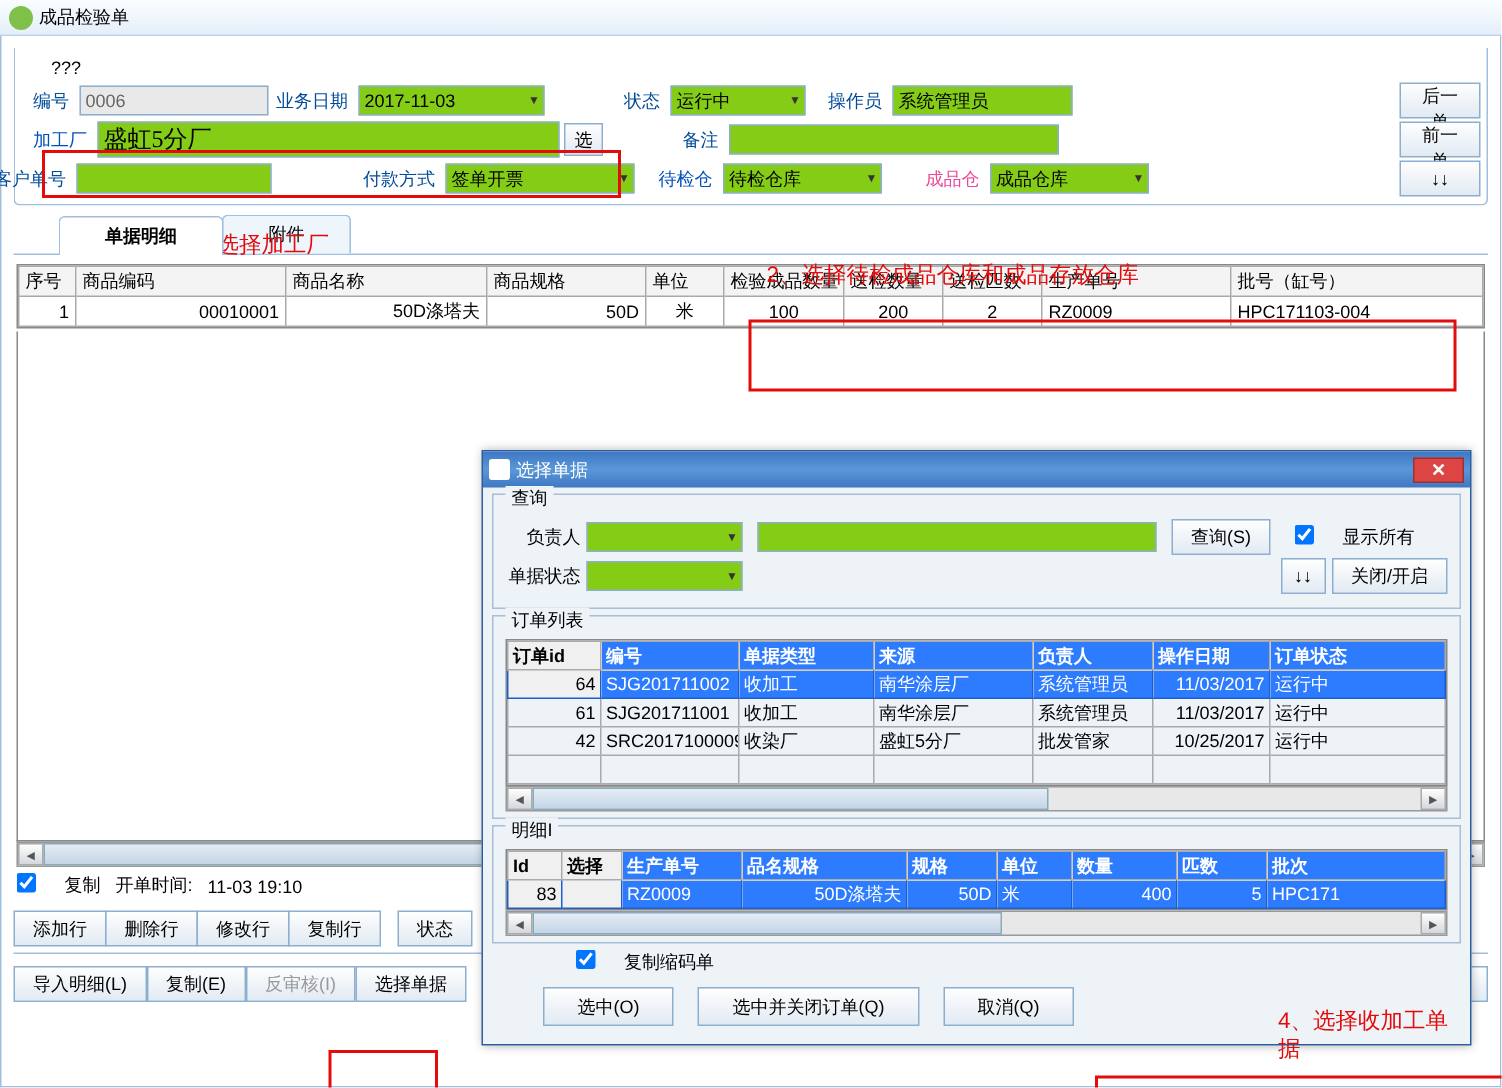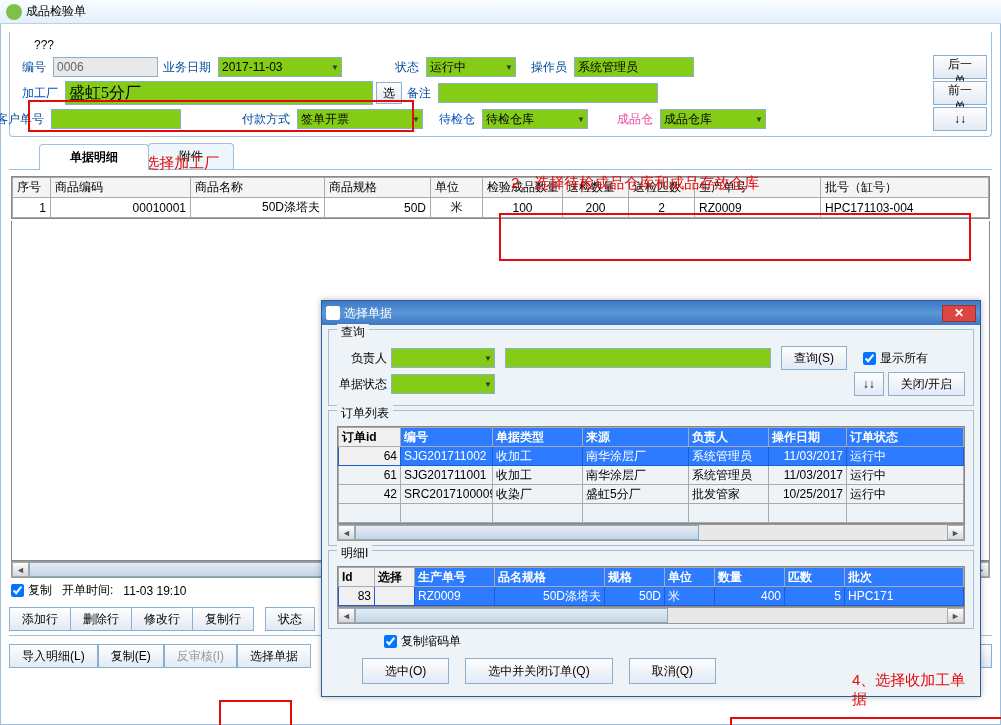--- a/index.html
+++ b/index.html
@@ -28,21 +28,21 @@
   .grid th { background:#f4f4f4; text-align:left;}
   .grid td.l, .grid th.l { text-align:left;}
   .grid td.c, .grid th.c { text-align:center;}
   .whitespace { height:340px; border:1px solid #888; border-top:none; margin:0 2px; position:relative;}
   .hscroll { background:#e8e8e8; height:17px; border:1px solid #999; margin:0 2px; display:flex; align-items:stretch;}
   .hscroll .arr { width:17px; background:linear-gradient(#fefefe,#d4d8dd); border:1px solid #aaa; display:flex; align-items:center; justify-content:center; font-size:9px; color:#555;}
   .hscroll .thumb { background:linear-gradient(#e5ecf4,#c4d5e7); border:1px solid #8ab; flex:0 0 35%;}
   .hscroll .track { flex:1;}
   .toolbar-row { display:flex; align-items:center; gap:0; margin:4px 0;}
   .toolbar-row .btn { border-radius:0; margin-right:-1px;}
-  .cb-label { display:flex; align-items:center; gap:4px;}
+  .cb-label { display:flex; align-items:flex-start; gap:19px;}
   .cb { width:13px; height:13px;}
   
   .dlg { position:absolute; left:320px; top:276px; width:660px; background:#eef3f8; border:1px solid #2b5e9e; box-shadow:0 0 6px rgba(0,0,0,.3);}
   .dlg-title { background:linear-gradient(#3f78c3,#5a97d8,#3f78c3); color:#fff; height:24px; display:flex; align-items:center; padding:0 4px; justify-content:space-between;}
   .dlg-title-left { display:flex; align-items:center; gap:4px;}
   .dlg-title .dlg-icon { width:14px; height:14px; background:#fff; border-radius:2px;}
   .dlg-close { background:#d44; color:#fff; width:34px; height:17px; border:1px solid #933; display:flex; align-items:center; justify-content:center; font-weight:bold; cursor:pointer;}
   .dlg-body { padding:4px 6px;}
   .fieldset { border:1px solid #a8bed5; padding:6px 8px 8px 8px; margin-bottom:4px;}
   .fieldset .legend { position:relative; top:-12px; background:#eef3f8; display:inline-block; padding:0 4px; color:#000;}
@@ -67,36 +67,36 @@
   <span>成品检验单</span>
 </div>
 
 <div class="win-body">
 
   <div style="border:1px solid #9fbfde; border-top:none; border-radius:0 0 4px 4px; padding:2px 4px 4px 10px; margin-top:4px; position:relative;">
     <div class="qmark">???</div>
 
     <div class="field-row" style="gap:3px;">
       <span class="lbl">编号</span>
-      <input class="inp disabled" style="width: 105px;" readonly="" value="0006">
+      <input class="inp disabled" style="width: 126px;" readonly="" value="0006">
       <span class="lbl" style="margin-left:0">业务日期</span>
       <div class="dropdown" style="display:inline-block;"><input class="inp" style="width: 124px; padding-right: 16px;" value="2017-11-03"></div>
       <span class="lbl" style="margin-left:48px">状态</span>
       <div class="dropdown" style="display:inline-block;"><input class="inp" style="width: 90px; padding-right: 16px;" value="运行中"></div>
       <span class="lbl" style="margin-left:10px">操作员</span>
       <input class="inp" style="width: 120px;" value="系统管理员">
       <span style="flex:1"></span>
       <button class="btn" style="width:54px">后一单</button>
     </div>
 
     <div class="field-row" style="gap:3px;">
       <span class="lbl" style="color:#0050bb">加工厂</span>
       <input class="inp" style="width: 308px; font-size: 16px; font-family: SimSun; height: 24px;" value="盛虹5分厂">
       <button class="btn small" style="height:22px;width:26px;padding:0">选</button>
-      <span class="lbl" style="">备注</span>
+      <span class="lbl" style="margin-left:48px">备注</span>
       <input class="inp" style="width: 220px;">
       <span style="flex:1"></span>
       <button class="btn" style="width:54px">前一单</button>
     </div>
 
     <div class="field-row" style="gap:3px; margin-left:-26px;">
       <span class="lbl client">客户单号</span>
       <input class="inp" style="width: 130px;">
       <span class="lbl" style="margin-left:56px">付款方式</span>
       <div class="dropdown" style="display:inline-block;"><input class="inp" style="width: 126px; padding-right: 16px;" value="签单开票"></div>

